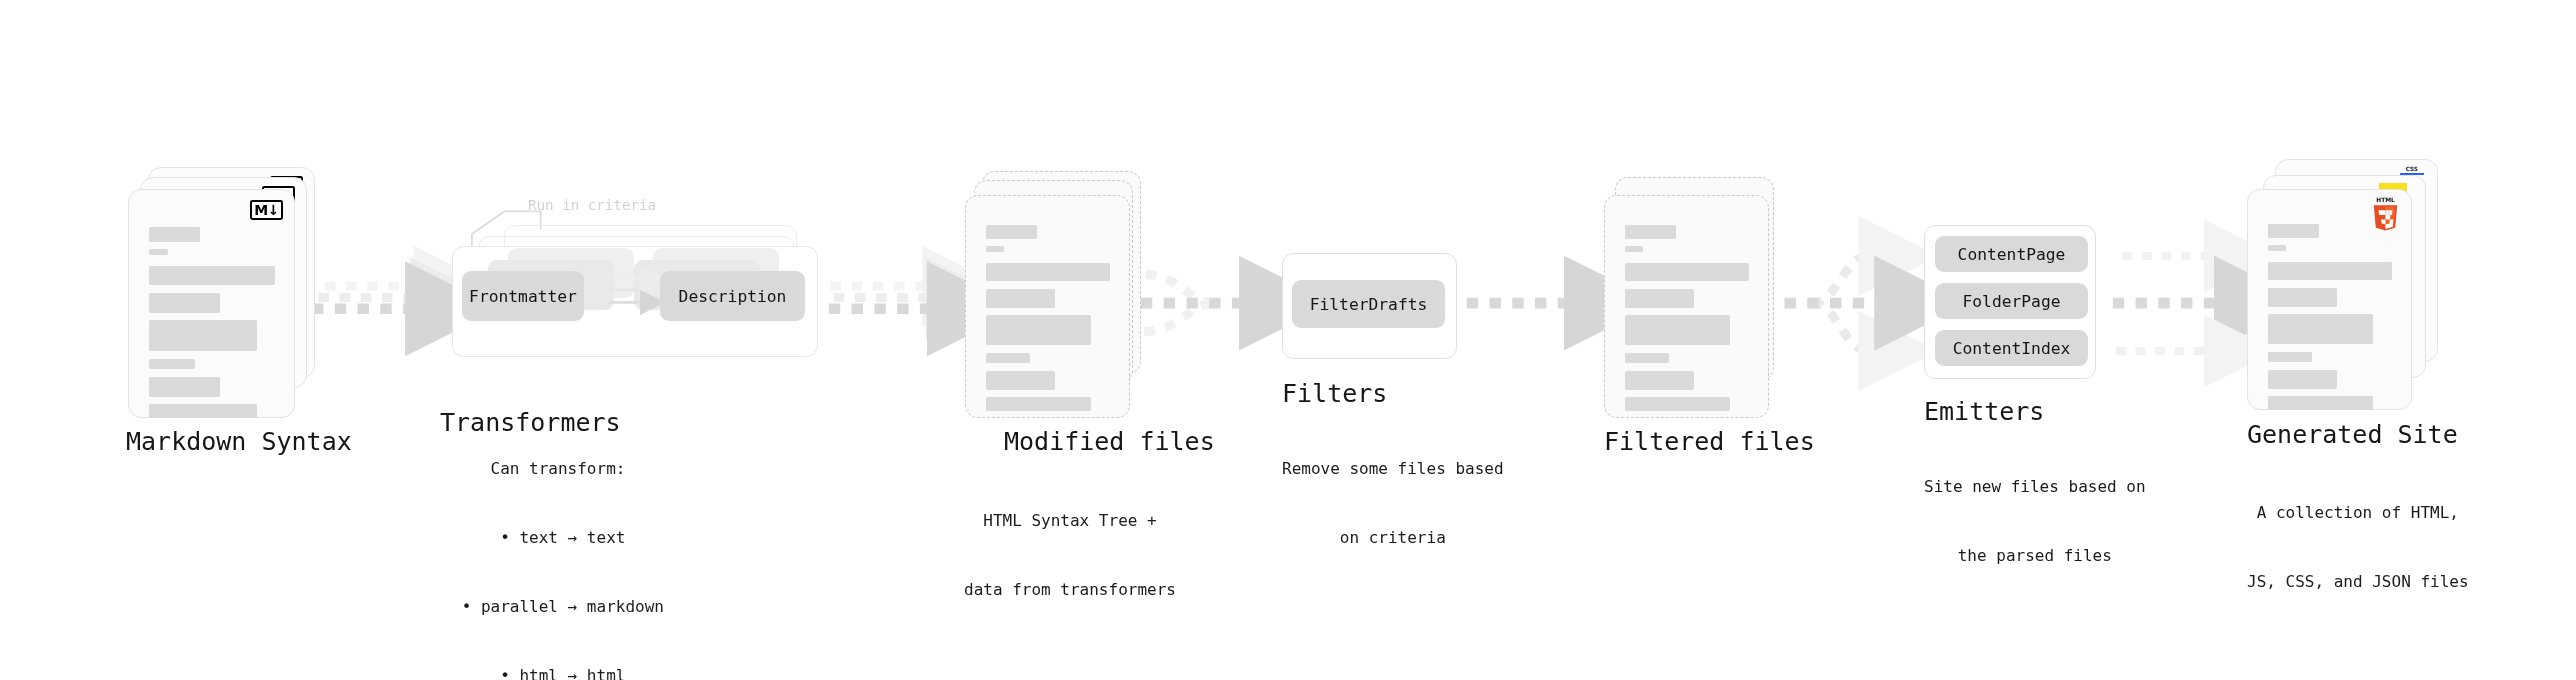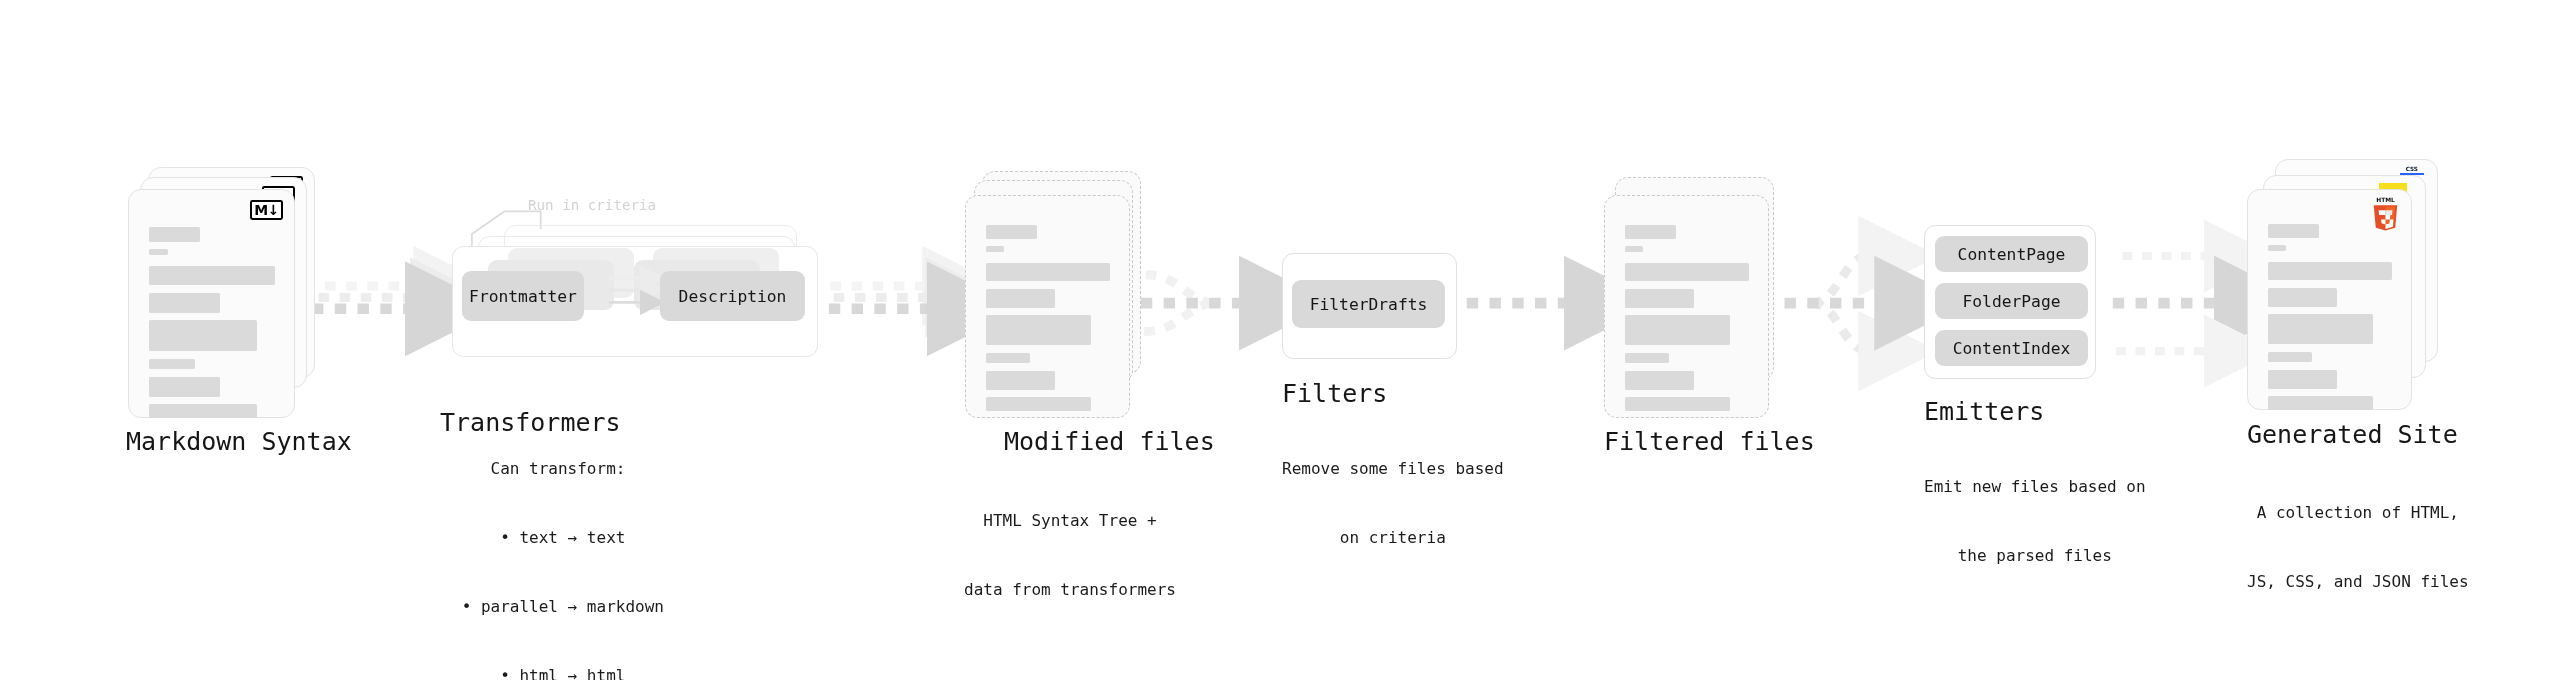--- a/index.html
+++ b/index.html
@@ -270,21 +270,21 @@
     <div class="stage-title" style="left:1604px; top:427px;">Filtered files</div>
   </div>
 
   <div>
     <div class="group-box" style="left:1924px; top:225px; width:172px; height:154px;"></div>
     <div class="pill" style="left:1935px; top:236px; width:153px; height:36px;text-align:right;">ContentPage</div>
     <div class="pill" style="left:1935px; top:283px; width:153px; height:36px;">FolderPage</div>
     <div class="pill" style="left:1935px; top:330px; width:153px; height:36px;">ContentIndex</div>
     <div class="stage-title" style="left:1924px; top:397px;">Emitters</div>
     <div class="stage-desc" style="left:1924px; top:429px;">
-      <span class="bl">Emit new files based on</span>
+      <span class="bl">Site new files based on</span>
       <span class="bl">the parsed files</span>
     </div>
   </div>
 
   <div>
     <div class="doc ghost1" style="left:2275px; top:159px; width:163px; height:203px;">
       <div class="badge-css" style="right:13px; top:5.7px;">CSS</div>
     </div>
     <div class="doc ghost1" style="left:2263px; top:175px; width:163px; height:203px;">
       <div class="badge-js" style="right:18px; top:6.5px;"></div>

